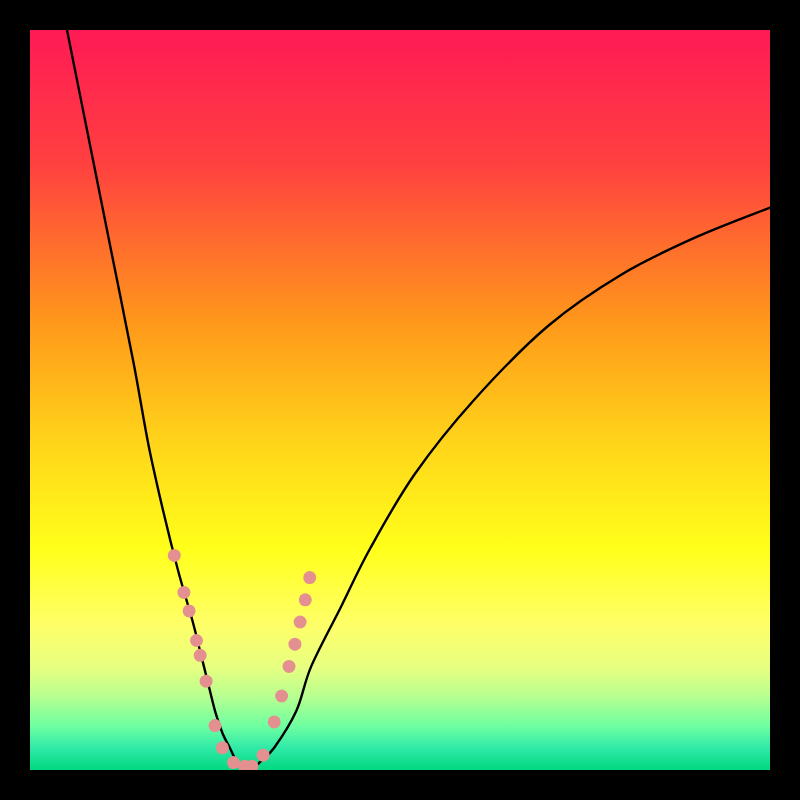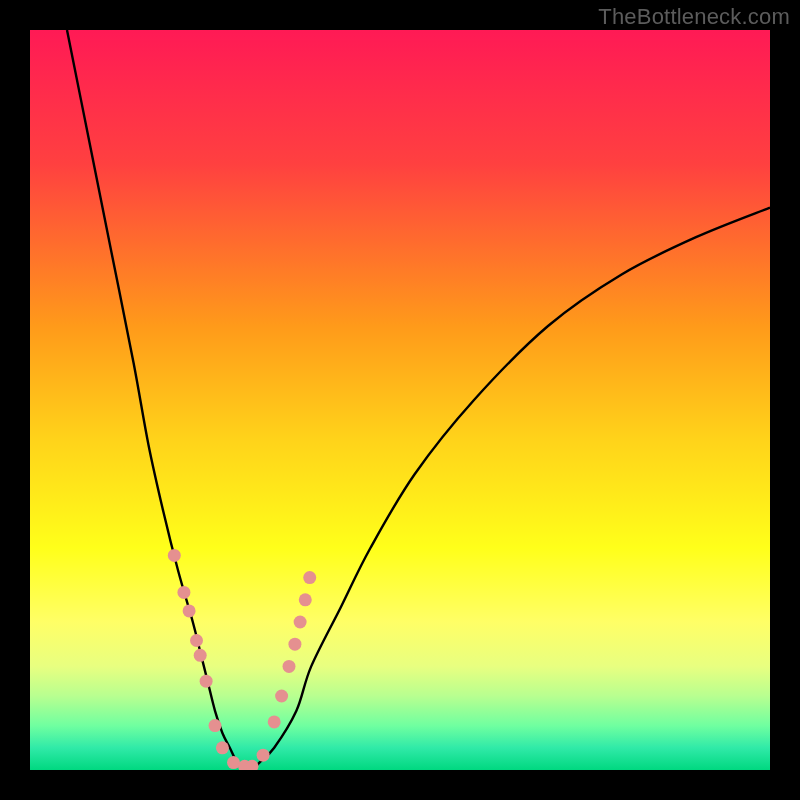--- a/index.html
+++ b/index.html
@@ -92,14 +92,13 @@
           <circle cx="244.20000000000002" cy="691.9" r="6.5" fill="#e59090"></circle>
           <circle cx="251.60000000000002" cy="666" r="6.5" fill="#e59090"></circle>
           <circle cx="259" cy="636.4" r="6.5" fill="#e59090"></circle>
           <circle cx="264.92" cy="614.2" r="6.5" fill="#e59090"></circle>
           <circle cx="270.09999999999997" cy="592" r="6.5" fill="#e59090"></circle>
           <circle cx="275.28000000000003" cy="569.8" r="6.5" fill="#e59090"></circle>
           <circle cx="279.71999999999997" cy="547.6" r="6.5" fill="#e59090"></circle>
         </g>
     </svg>
   </div>
-  <div class="watermark">TheBottleneck.com</div>
 </div>
 
 </body></html>

